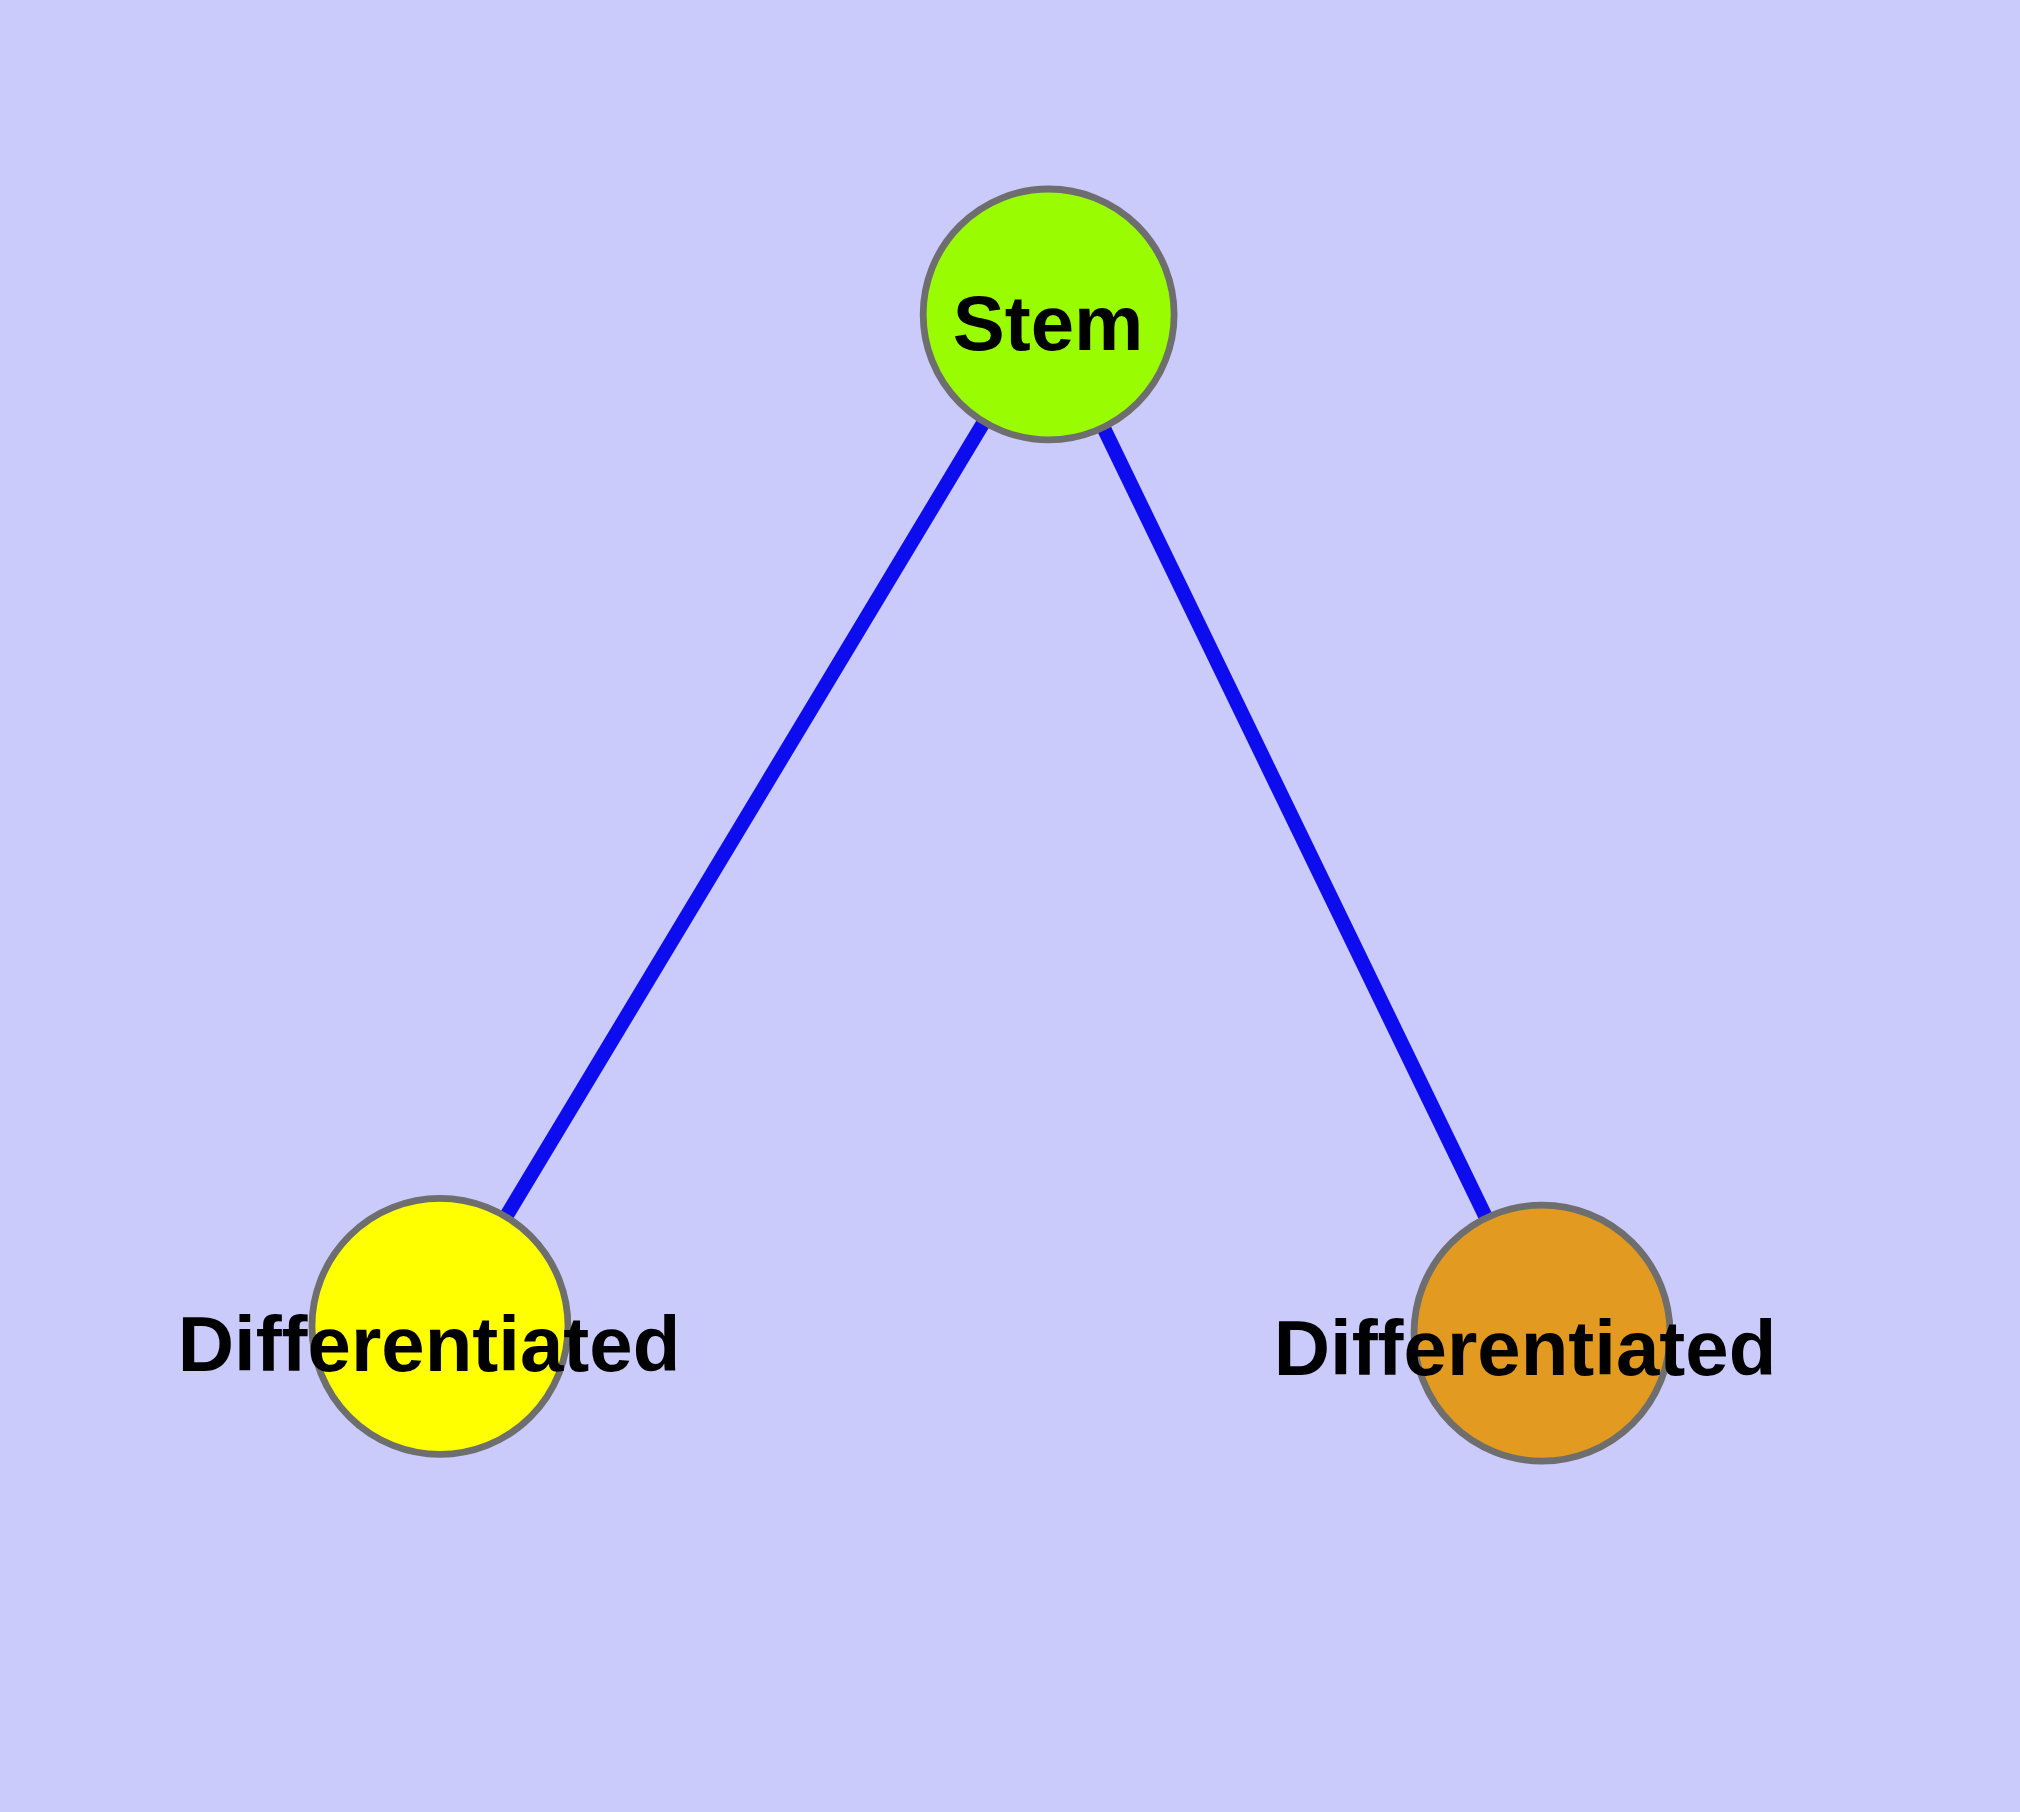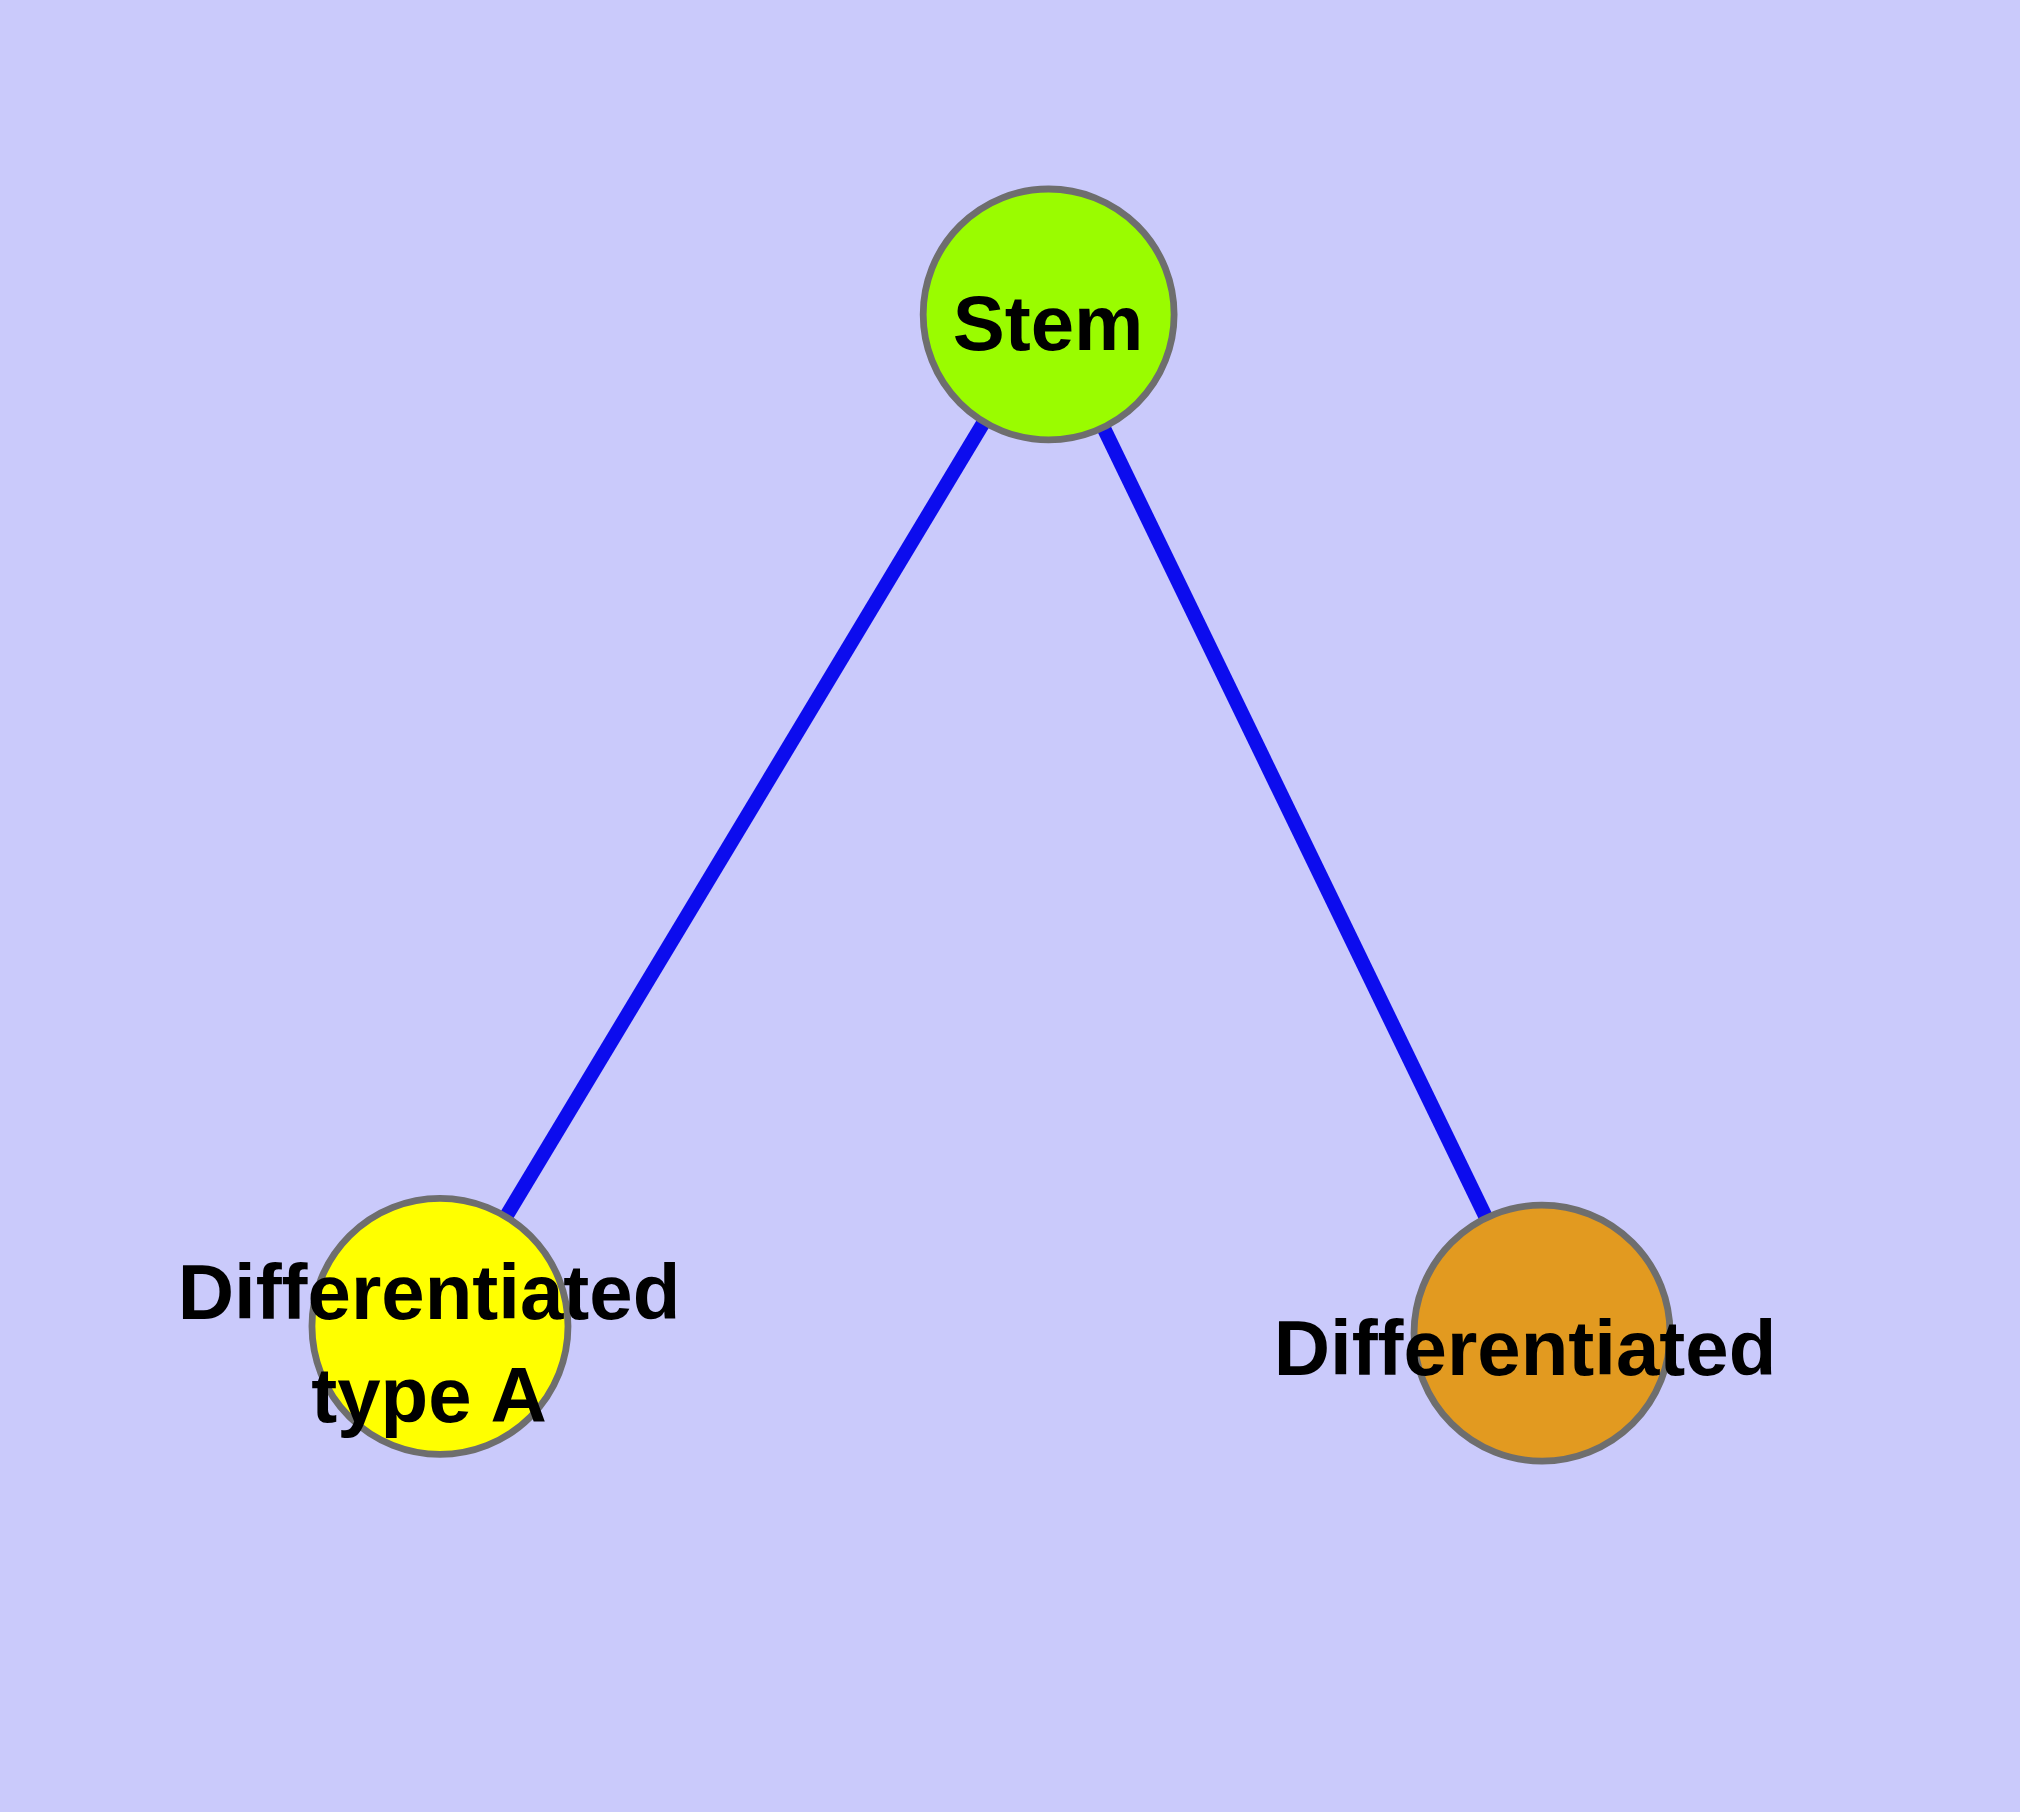--- a/index.html
+++ b/index.html
@@ -33,21 +33,21 @@
     stroke: #6E6E6E;
     stroke-width: 8;
   }
   .node-label {
     position: absolute;
     transform: translate(-50%, -50%);
     color: #000000;
     font-weight: bold;
     font-size: 78px;
     line-height: 103px;
-    text-align: center;
+    text-align: right;
     white-space: nowrap;
     letter-spacing: 0;
   }
   .node-label .label-line {
     display: block;
   }
 </style>
 </head>
 <body>
 
@@ -67,21 +67,20 @@
 
     <circle class="node-circle" cx="1819" cy="1573" r="151" fill="#E29A20"></circle>
   </svg>
 
   <div class="node-label" style="left:1048px; top:323px;">
     <span class="label-line">Stem</span>
   </div>
 
   <div class="node-label" style="left:429px; top:1344px;">
     <span class="label-line">Differentiated</span>
-    <span class="label-line">type A</span>
   </div>
 
   <div class="node-label" style="left:1525px; top:1348px;">
     <span class="label-line">Differentiated</span>
   </div>
 
 </div>
 
 
 </body></html>

